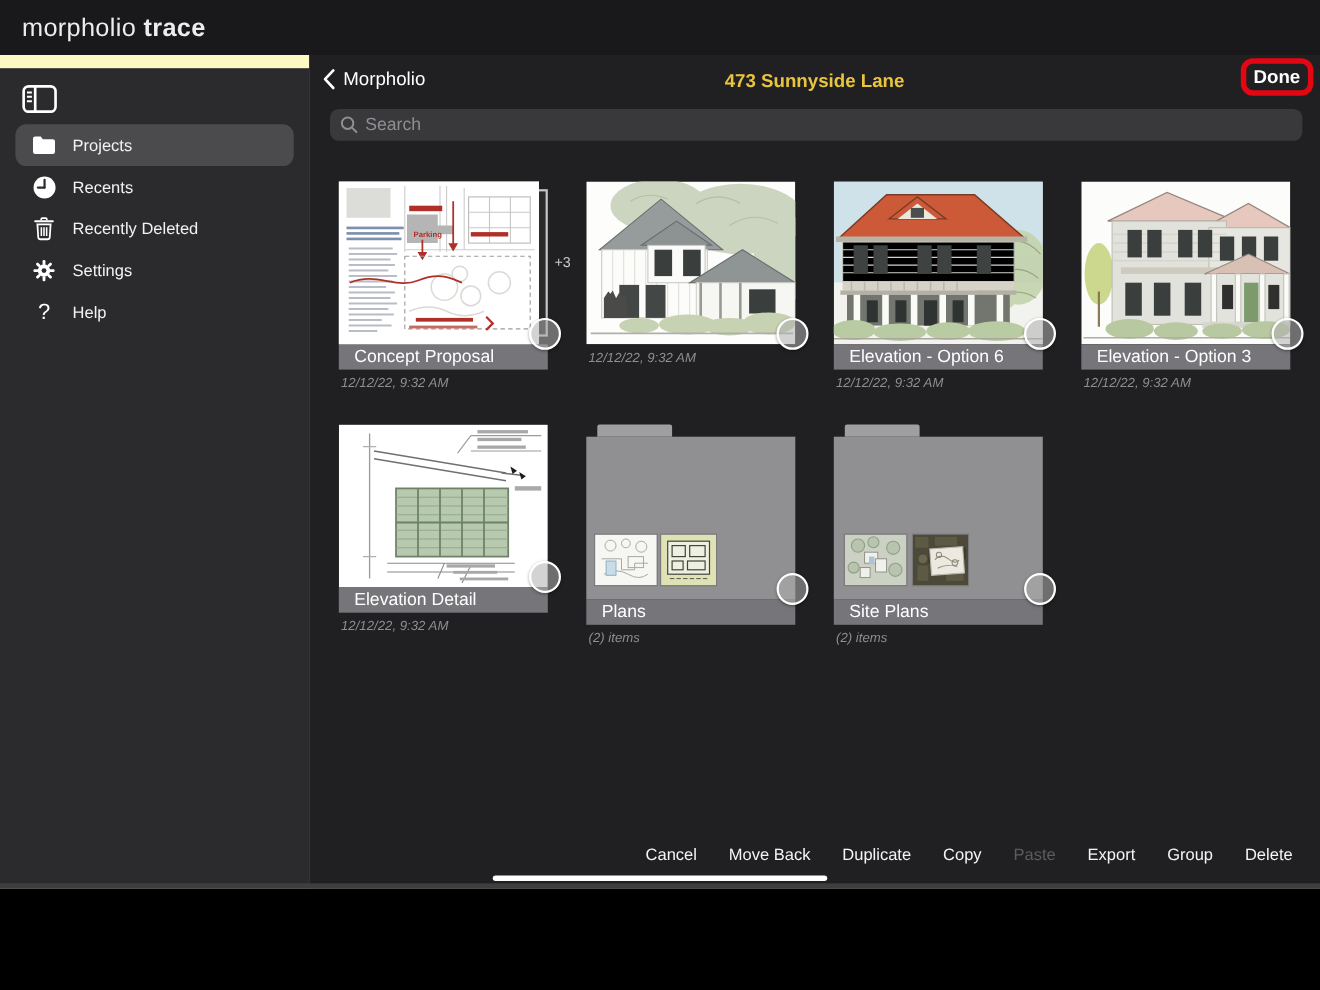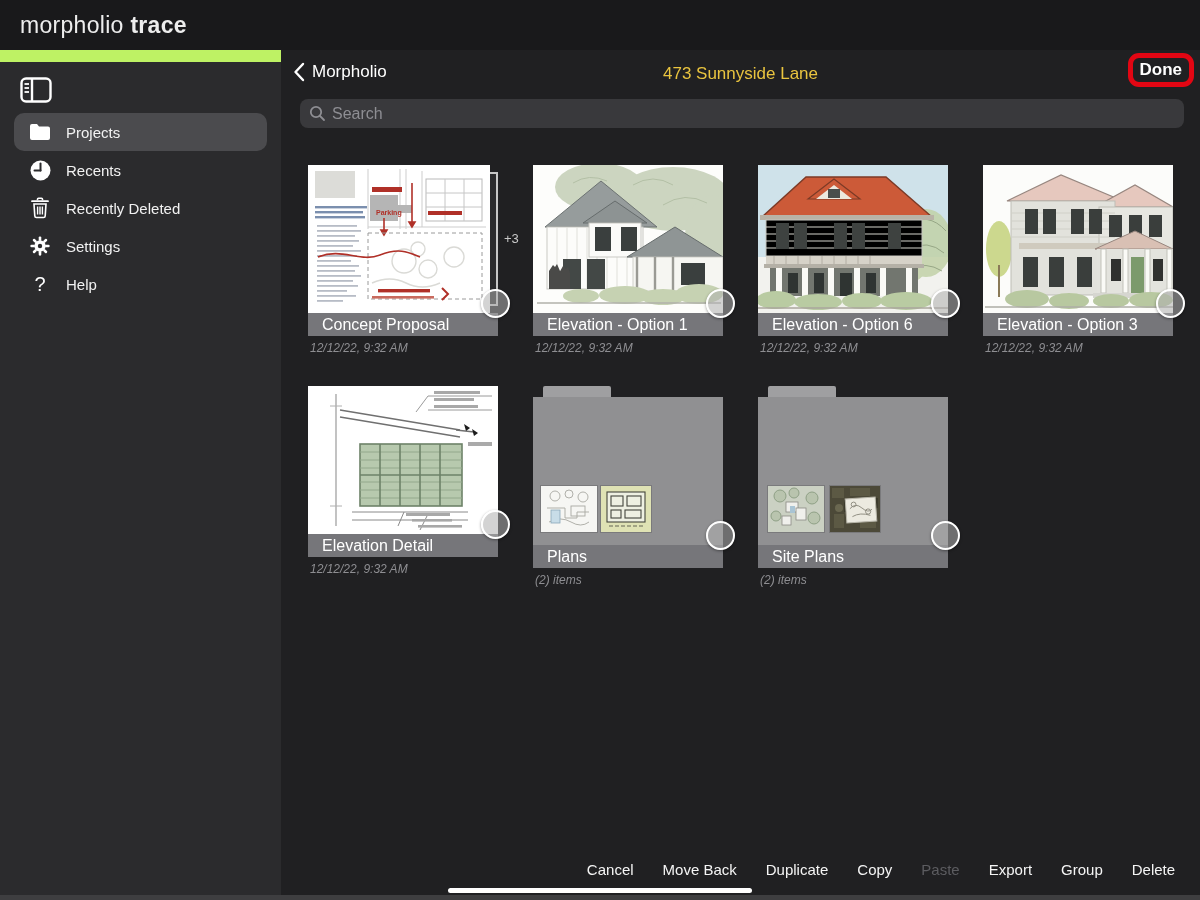--- a/index.html
+++ b/index.html
@@ -1,38 +1,38 @@
 <!DOCTYPE html>
 <html><head>
 <meta charset="utf-8">
 <style>
   * { margin:0; padding:0; box-sizing:border-box; }
   html,body { width:1200px; height:900px; background:#000; }
   body { font-family:"Liberation Sans","DejaVu Sans",sans-serif; -webkit-font-smoothing:antialiased; }
-  .screen { position:relative; width:1200px; height:900px; background:#bef264; overflow:hidden; }
+  .screen { position:relative; width:1200px; height:808px; background:#fef9c3; overflow:hidden; }
 
   
   .topbar { position:absolute; left:0; top:0; width:1200px; height:50px; background:#19191b; z-index:5; }
   .logo { position:absolute; left:20px; top:12px; font-size:23px; color:#ededed; letter-spacing:.3px; }
   .logo .light { font-weight:400; }
   .logo .bold { font-weight:700; }
 
   
   .sidebar { position:absolute; left:0; top:62px; width:281px; bottom:0; background:#2b2b2d; }
   .sb-toggle { margin:13px 0 8px 20px; width:34px; height:30px; display:flex; align-items:center; cursor:pointer; }
   .sb-item { display:flex; align-items:center; height:38px; margin:0 14px; border-radius:10px; color:#f2f2f2; font-size:15px; cursor:pointer; }
   .sb-item.selected { background:#4b4b4e; }
   .sb-icon { width:24px; height:24px; margin:0 14px 0 14px; display:flex; align-items:center; justify-content:center; flex:0 0 auto; }
   .sb-help { font-size:20px; color:#fff; font-weight:400; }
 
   
   .content { position:absolute; left:281px; top:50px; right:0; bottom:0; background:#202022; }
   .c-header { position:relative; height:46px; }
   .back-btn { position:absolute; left:12px; top:12px; display:flex; align-items:center; gap:7px; color:#fff; font-size:17px; cursor:pointer; }
-  .c-title { position:absolute; left:0; right:0; top:14px; text-align:center; font-size:17px; font-weight:400; color:#e9c43f; }
+  .c-title { position:absolute; left:0; right:0; top:14px; text-align:center; font-size:17px; font-weight:700; color:#e9c43f; }
   .done-wrap { position:absolute; right:6px; top:3px; border:5px solid #e30613; border-radius:11px; padding:2px 7px;margin-left:16px; }
   .done-btn { color:#fff; font-size:17px; font-weight:600; cursor:pointer; }
 
   .search { position:relative; margin:3px 16px 0 19px; height:29px; background:#39393c; border-radius:8px; display:flex; align-items:center; padding-left:9px; gap:6px; }
   .search-ph { color:#8e8e93; font-size:16px; }
 
   
   .grid { margin:37px 0 0 27px; width:880px; display:flex; flex-wrap:wrap; column-gap:35px; row-gap:31px; }
   .tile { width:190px; position:relative; cursor:pointer; }
   .thumb { position:relative; width:190px; height:148px; }
@@ -291,21 +291,20 @@
             <g fill="#c6d2b2">
               <ellipse cx="92" cy="130" rx="26" ry="9"></ellipse>
                 <ellipse cx="130" cy="132" rx="22" ry="8"></ellipse>
               <ellipse cx="166" cy="129" rx="24" ry="10"></ellipse>
                 <ellipse cx="48" cy="131" rx="18" ry="7"></ellipse>
             </g>
             <line x1="4" y1="138" x2="188" y2="138" stroke="#b0b0aa" stroke-width="1.6"></line>
           </svg>
           <div class="sel-circle"></div>
         </div>
-        <div class="tile-label">Elevation - Option 1</div>
         <div class="tile-sub">12/12/22, 9:32 AM</div>
       </div>
 
       <div class="tile">
         <div class="thumb">
           <svg width="190" height="148" viewBox="0 0 190 148">
             <rect width="190" height="148" fill="#fbfbf8"></rect>
             <rect x="0" y="0" width="190" height="92" fill="#cfe2ea"></rect>
             <rect x="0" y="92" width="190" height="56" fill="#f2f2ee"></rect>
             <g fill="#c2d2a8" opacity=".85">

